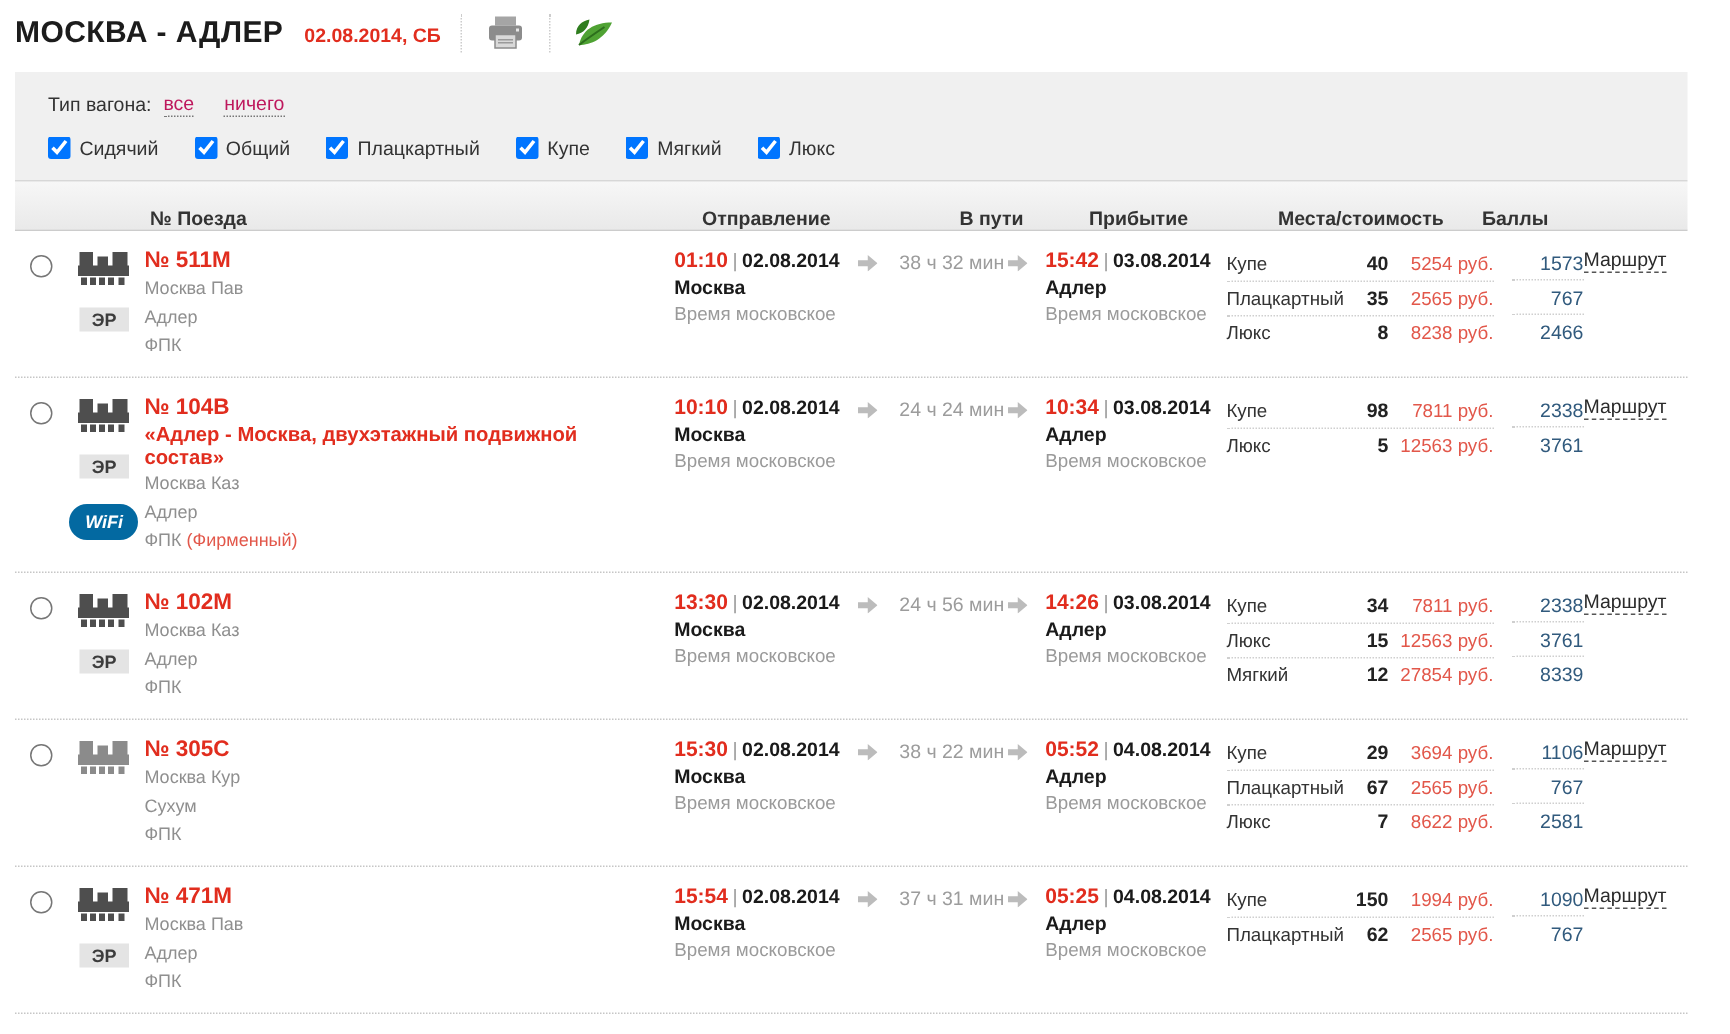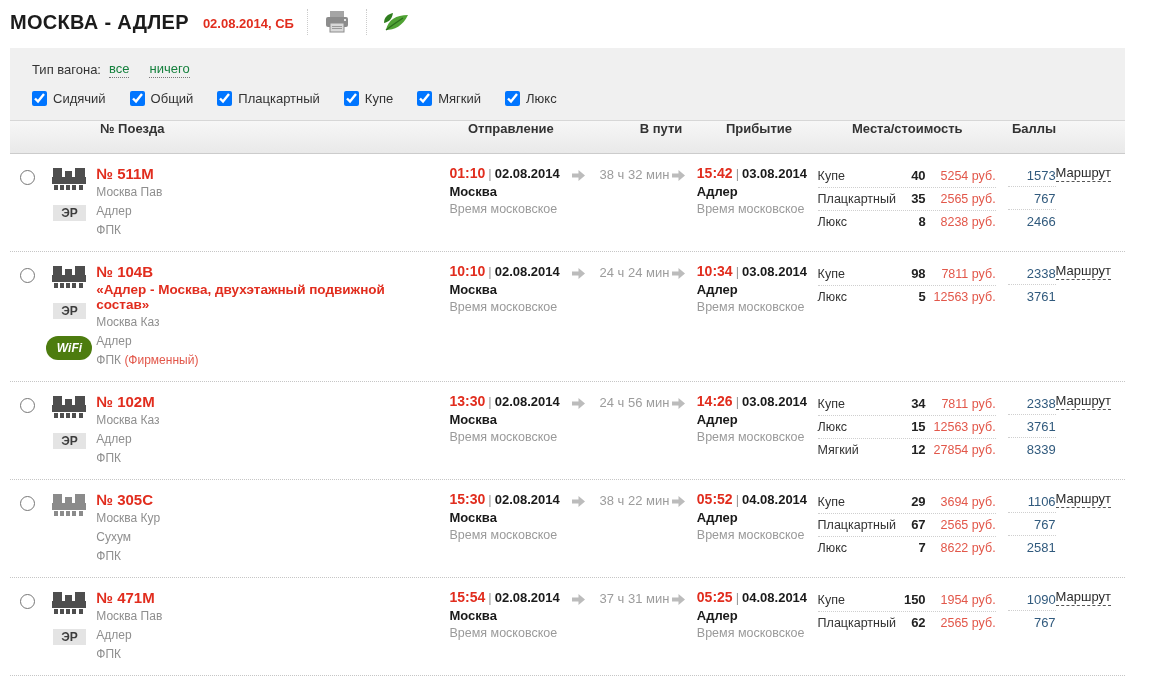--- a/index.html
+++ b/index.html
@@ -18,47 +18,47 @@
   .topbar{display:flex;align-items:center;padding:8px 0 4px 0;}
   .title{font-size:20px;font-weight:bold;color:#1c1c1c;letter-spacing:.3px;}
   .trip-date{color:var(--accent-red);font-weight:bold;font-size:13px;margin-left:14px;margin-top:3px;text-align:center;}
   .vsep{border-left:1px dotted #ccc;height:26px;margin:0 13px;}
   .iconbtn{display:inline-flex;align-items:center;justify-content:center;width:32px;height:28px;cursor:pointer;}
 
   
   .filter-panel{background:var(--panel-gray);margin-top:8px;padding:13px 22px 14px 22px;}
   .filter-line{display:flex;align-items:center;}
   .filter-label{color:#333;margin-right:8px;}
-  .dotted-link{color:#15803d;cursor:pointer;border-bottom:1px dotted #777;margin-right:20px;line-height:1.2;}
+  .dotted-link{color:#be185d;cursor:pointer;border-bottom:1px dotted #777;margin-right:20px;line-height:1.2;}
   .cb-row{display:flex;align-items:center;margin-top:13px;}
   .cb-item{display:flex;align-items:center;margin-right:24px;}
   .cb-item input{width:15px;height:15px;margin:0 6px 0 0;}
 
   
   .summary{font-weight:bold;font-size:14px;color:#1a1a1a;margin:17px 0 9px 0;}
 
   
-  .thead{display:flex;align-items:flex-start;height:34px;background:linear-gradient(#f7f7f7,#e9e9e9);
+  .thead{display:flex;align-items:flex-end;height:34px;background:linear-gradient(#f7f7f7,#e9e9e9);
     border-top:1px solid #d7d7d7;border-bottom:1px solid #ccc;font-weight:bold;font-size:13px;color:#333;}
   .col-lead{width:90px;}
   .col-info{width:368px;}
   .col-dep{width:128px;}
   .col-durspan{width:130px;text-align:center;}
   .col-arr{width:126px;}
-  .col-seathead{width:160px;}
+  .col-seathead{width:136px;}
   .col-pointshead{width:68px;}
   .col-route{flex:1;}
 
   .train-row{display:flex;padding:11px 0 12px 0;border-bottom:1px dotted #c6c6c6;min-height:74px;}
   .c-radio{width:34px;text-align:center;padding-top:2px;}
   .c-radio input{width:15px;height:15px;}
   .c-icon{width:56px;display:flex;flex-direction:column;align-items:center;padding-top:1px;gap:12px;}
   .er-badge{display:inline-block;background:#e4e4e4;color:#3c3c3c;font-weight:bold;font-size:12px;
     padding:1px 8px;margin-top:2px;}
-  .wifi{width:46px;height:24px;background:#4d7c0f;border-radius:12px;color:#fff;display:flex;
+  .wifi{width:46px;height:24px;background:#0369a1;border-radius:12px;color:#fff;display:flex;
     align-items:center;justify-content:center;font-weight:bold;font-style:italic;font-size:12px;margin-top:5px;}
   .c-info{width:368px;padding-right:10px;}
   .train-number{color:var(--accent-red);font-weight:bold;font-size:15px;cursor:pointer;}
   .train-subtitle{color:var(--accent-red);font-weight:bold;font-size:13.5px;margin-top:2px;}
   .station-line{color:var(--muted-gray);font-size:12px;line-height:1.5;margin-top:1px;}
   .carrier-note{color:var(--price-red);}
   .c-dep,.c-arr{width:128px;}
   .c-arr{width:126px;}
   .timeline{white-space:nowrap;}
   .t-time{color:var(--accent-red);font-weight:bold;font-size:14px;}
@@ -555,21 +555,21 @@
         <span class="t-time">05:25</span><span class="t-sep"></span><span class="t-date">04.08.2014</span>
       </div>
       <div class="t-city">Адлер</div>
       <div class="t-tz">Время московское</div>
     </div>
     <div class="c-seats">
   <div class="seat-row">
     <div class="seat-main">
       <span class="seat-class">Купе</span>
       <span class="seat-count">150</span>
-      <span class="seat-price">1954 руб.</span>
+      <span class="seat-price">1994 руб.</span>
     </div>
     <span class="seat-points">1090</span>
   </div>
 
   <div class="seat-row">
     <div class="seat-main">
       <span class="seat-class">Плацкартный</span>
       <span class="seat-count">62</span>
       <span class="seat-price">2565 руб.</span>
     </div>

